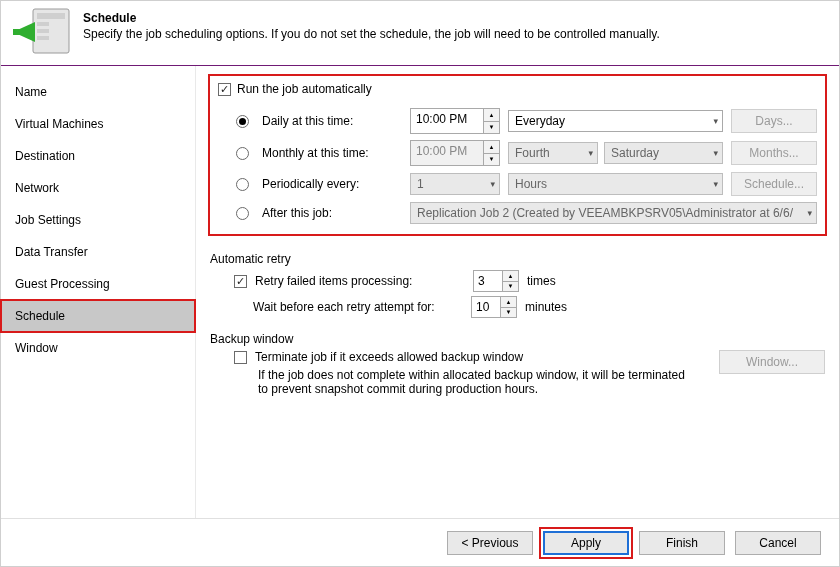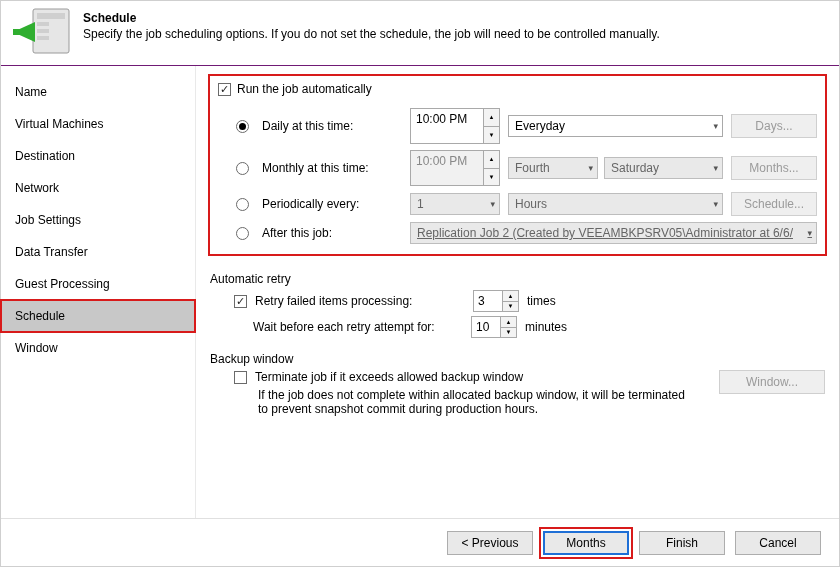--- a/index.html
+++ b/index.html
@@ -104,21 +104,21 @@
   }
   .sched-grid {
     display:grid;
     grid-template-columns: 18px 140px 90px 1fr 86px;
     gap: 6px 8px;
     align-items:center;
     margin-left: 18px;
   }
   .time-box, .spin-box {
     display:flex;
-    height:36px;
+    height:26px;
     border:1px solid #a9a9a9;
     background:#fff;
   }
   .time-box.disabled, .spin-box.disabled { background:#f1f1f1; color:#888; }
   .time-val { flex:1; padding:0 5px; line-height:20px; }
   .spinners {
     width:16px; display:flex; flex-direction:column;
     border-left:1px solid #a9a9a9;
   }
   .spin-btn {
@@ -130,21 +130,21 @@
   .combo {
     height:22px; border:1px solid #a9a9a9; background:#fff;
     display:flex; align-items:center; padding:0 4px 0 6px;
     justify-content:space-between;
   }
   .combo.disabled { background:#e9e9e9; color:#666; border-color:#bdbdbd;}
   .combo .chev { font-size:9px; color:#555; }
   .sched-sub { display:flex; gap:6px; }
   .sched-sub .combo:first-child{ width:90px;}
   .sched-sub .combo:last-child{ flex:1;}
-  .wide-combo { grid-column: 3 / span 3; text-decoration: underline; }
+  .wide-combo { grid-column: 3 / span 3; }
   .btn {
     height:24px;
     border:1px solid #adadad;
     background:#e9e9e9;
     color:#333;
     font-family:inherit;
     font-size:12px;
     padding:0 8px;
     cursor:default;
     display:inline-flex; align-items:center; justify-content:center;
@@ -332,18 +332,18 @@
         </div>
         <button class="btn dis" style="width:106px">Window...</button>
       </div>
 
       <div style="flex:1"></div>
     </div>
   </div>
 
   <div class="footer">
     <button class="fbtn">&lt; Previous</button>
-    <button class="fbtn apply">Months</button>
+    <button class="fbtn apply">Apply</button>
     <button class="fbtn">Finish</button>
     <button class="fbtn">Cancel</button>
   </div>
 
 </div>
 
 </body></html>

